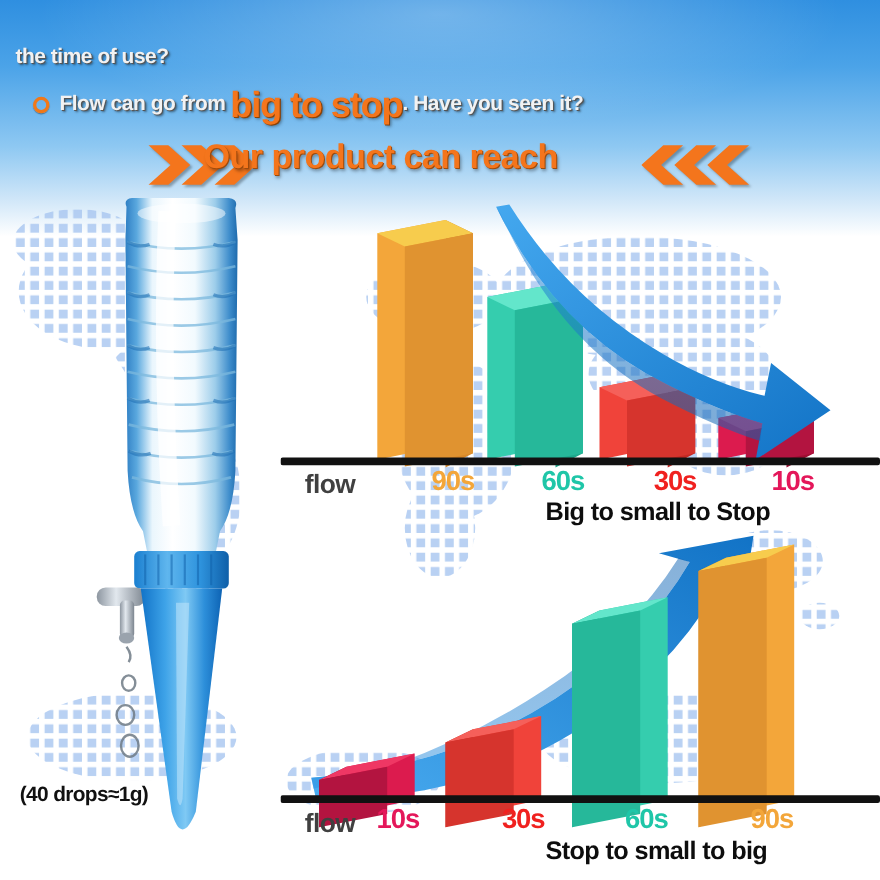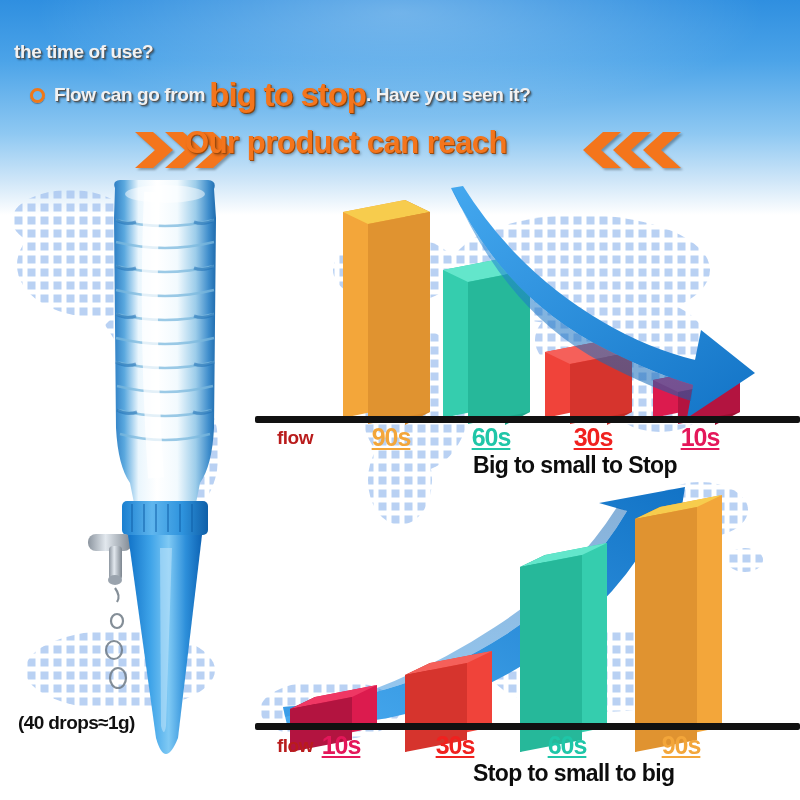--- a/index.html
+++ b/index.html
@@ -63,31 +63,30 @@
   .chev.right{left:583px;}
 
   
   .product{position:absolute;left:60px;top:178px;width:230px;height:600px;}
 
   
   .chart{position:absolute;}
   #chart-top{left:255px;top:180px;width:545px;height:290px;}
   #chart-bottom{left:255px;top:485px;width:545px;height:305px;}
   .flow-label{
-    position:absolute;font-size:19px;font-weight:bold;color:#b91c1c;
+    position:absolute;font-size:24px;font-weight:bold;color:#404040;
     letter-spacing:-.5px;
   }
   .tick{
     position:absolute;font-size:25px;font-weight:bold;letter-spacing:-1px;
-    text-align:center;
-    text-decoration:underline;
+    text-align:right;
   }
   .caption{
     position:absolute;font-size:23px;font-weight:bold;color:#0d0d0d;
-    letter-spacing:-.6px;white-space:nowrap;
+    letter-spacing:-.6px;white-space:nowrap;margin-left:23px;
   }
   .drops-note{
     position:absolute;left:18px;top:712px;font-size:19px;font-weight:bold;
     color:#111;letter-spacing:-.6px;
   }
 </style>
 </head>
 <body>
 
 <div id="page">

